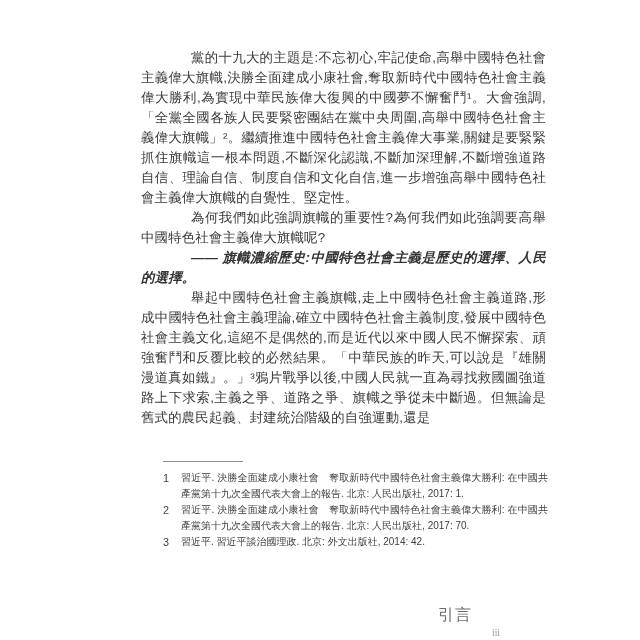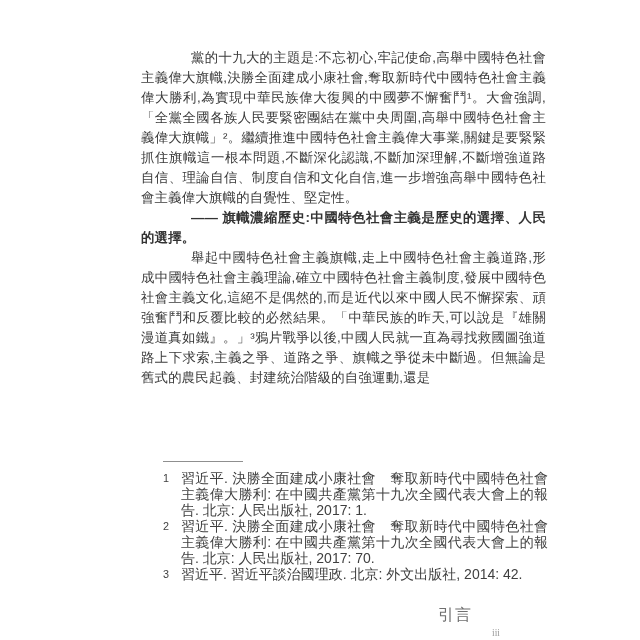--- a/index.html
+++ b/index.html
@@ -27,20 +27,21 @@
     font-size: 13.4px;
     line-height: 20px;
     text-align: justify;
     text-indent: 50px;
     letter-spacing: 0.2px;
     color: #3a3a3a;
   }
   .para.bold {
     font-weight: bold;
     color: #333333;
+    font-style: italic;
   }
   .footnote-sep {
     position: absolute;
     left: 163px;
     top: 461px;
     width: 80px;
     height: 1px;
     background: #8f8f8f;
   }
   .footnotes {
@@ -54,21 +55,21 @@
     align-items: flex-start;
   }
   .fn-num {
     flex: 0 0 18px;
     font-size: 10.8px;
     line-height: 16px;
     color: #3f3f3f;
   }
   .fn-text {
     flex: 1 1 auto;
-    font-size: 14px;
+    font-size: 10px;
     line-height: 16px;
     text-align: justify;
     color: #3f3f3f;
   }
   .footer-section {
     position: absolute;
     left: 438px;
     top: 605px;
     font-size: 16px;
     letter-spacing: 1px;
@@ -84,20 +85,21 @@
     margin-top: 22px;
   }
 </style>
 </head>
 <body>
 
 <div class="page">
 
   <div class="body-text">
     <p class="para">黨的十九大的主題是:不忘初心,牢記使命,高舉中國特色社會主義偉大旗幟,決勝全面建成小康社會,奪取新時代中國特色社會主義偉大勝利,為實現中華民族偉大復興的中國夢不懈奮鬥¹。大會強調,「全黨全國各族人民要緊密團結在黨中央周圍,高舉中國特色社會主義偉大旗幟」²。繼續推進中國特色社會主義偉大事業,關鍵是要緊緊抓住旗幟這一根本問題,不斷深化認識,不斷加深理解,不斷增強道路自信、理論自信、制度自信和文化自信,進一步增強高舉中國特色社會主義偉大旗幟的自覺性、堅定性。</p>
+    <p class="para">為何我們如此強調旗幟的重要性?為何我們如此強調要高舉中國特色社會主義偉大旗幟呢?</p>
     <p class="para bold">—— 旗幟濃縮歷史:中國特色社會主義是歷史的選擇、人民的選擇。</p>
     <p class="para">舉起中國特色社會主義旗幟,走上中國特色社會主義道路,形成中國特色社會主義理論,確立中國特色社會主義制度,發展中國特色社會主義文化,這絕不是偶然的,而是近代以來中國人民不懈探索、頑強奮鬥和反覆比較的必然結果。「中華民族的昨天,可以說是『雄關漫道真如鐵』。」³鴉片戰爭以後,中國人民就一直為尋找救國圖強道路上下求索,主義之爭、道路之爭、旗幟之爭從未中斷過。但無論是舊式的農民起義、封建統治階級的自強運動,還是</p>
   </div>
 
   <div class="footnote-sep"></div>
 
   <div class="footnotes">
     <div class="fn">
       <span class="fn-num">1</span>
       <span class="fn-text">習近平. 決勝全面建成小康社會　奪取新時代中國特色社會主義偉大勝利: 在中國共產黨第十九次全國代表大會上的報告. 北京: 人民出版社, 2017: 1.</span>

